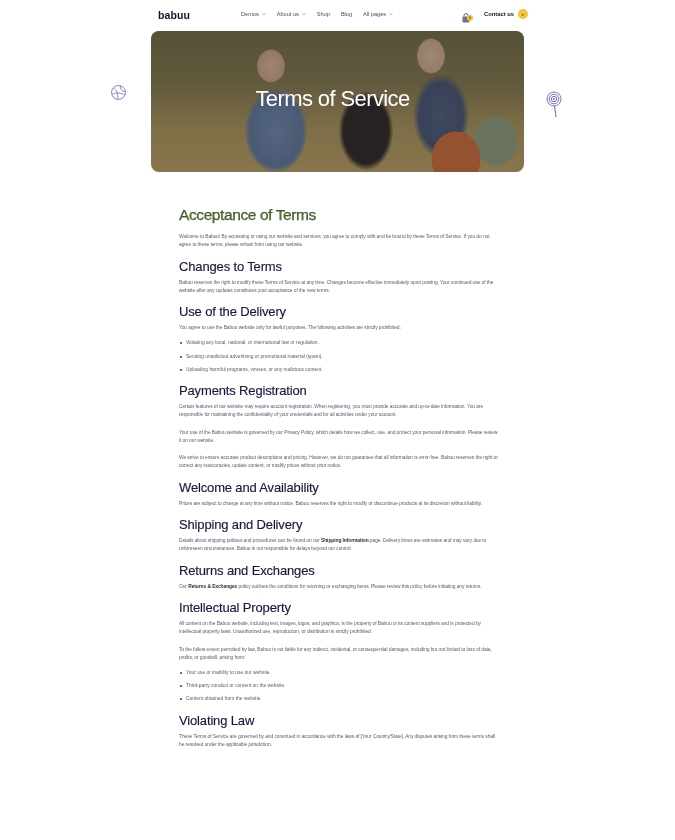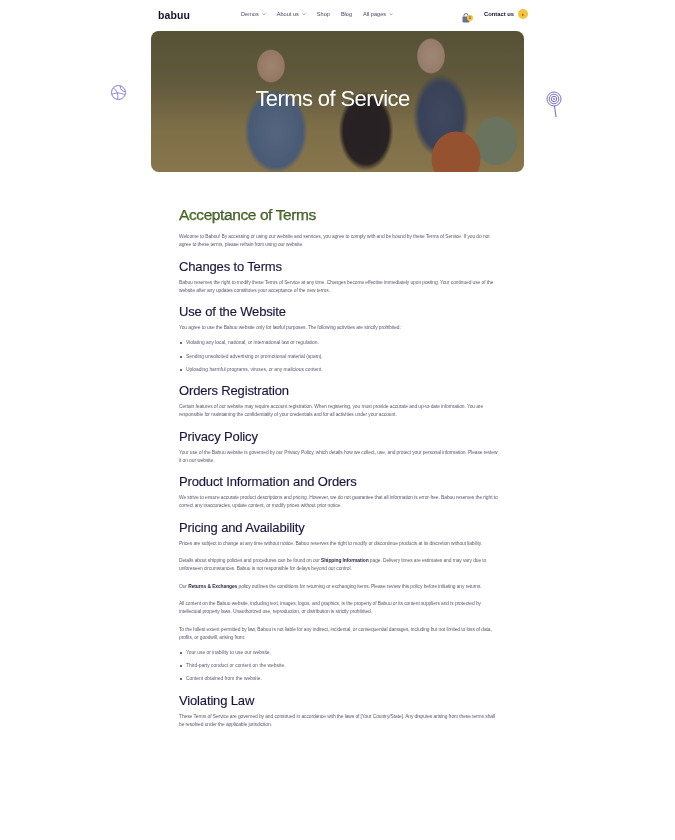--- a/index.html
+++ b/index.html
@@ -113,59 +113,60 @@
   <div class="section">
     <p class="p">Welcome to Babuu! By accessing or using our website and services, you agree to comply with and be bound by these Terms of Service. If you do not agree to these terms, please refrain from using our website.</p>
   </div>
 
   <div class="section">
     <h3 class="h2">Changes to Terms</h3>
     <p class="p">Babuu reserves the right to modify these Terms of Service at any time. Changes become effective immediately upon posting. Your continued use of the website after any updates constitutes your acceptance of the new terms.</p>
   </div>
 
   <div class="section">
-    <h3 class="h2">Use of the Website</h3>
+    <h3 class="h2">Use of the Delivery</h3>
     <p class="p">You agree to use the Babuu website only for lawful purposes. The following activities are strictly prohibited:</p>
     <ul class="list">
       <li>Violating any local, national, or international law or regulation.</li>
       <li>Sending unsolicited advertising or promotional material (spam).</li>
       <li>Uploading harmful programs, viruses, or any malicious content.</li>
     </ul>
   </div>
 
   <div class="section">
-    <h3 class="h2">Orders Registration</h3>
+    <h3 class="h2">Payments Registration</h3>
     <p class="p">Certain features of our website may require account registration. When registering, you must provide accurate and up-to-date information. You are responsible for maintaining the confidentiality of your credentials and for all activities under your account.</p>
   </div>
 
   <div class="section">
-    <h3 class="h2">Privacy Policy</h3>
     <p class="p">Your use of the Babuu website is governed by our Privacy Policy, which details how we collect, use, and protect your personal information. Please review it on our website.</p>
   </div>
 
   <div class="section">
-    <h3 class="h2">Product Information and Orders</h3>
     <p class="p">We strive to ensure accurate product descriptions and pricing. However, we do not guarantee that all information is error-free. Babuu reserves the right to correct any inaccuracies, update content, or modify prices without prior notice.</p>
   </div>
 
   <div class="section">
-    <h3 class="h2">Pricing and Availability</h3>
+    <h3 class="h2">Welcome and Availability</h3>
     <p class="p">Prices are subject to change at any time without notice. Babuu reserves the right to modify or discontinue products at its discretion without liability.</p>
   </div>
 
 
   <div class="section">
+    <h3 class="h2">Shipping and Delivery</h3>
     <p class="p"><span>Details about shipping policies and procedures can be found on our </span><strong>Shipping Information</strong><span> page. Delivery times are estimates and may vary due to unforeseen circumstances. Babuu is not responsible for delays beyond our control.</span></p>
   </div>
 
   <div class="section">
+    <h3 class="h2">Returns and Exchanges</h3>
     <p class="p"><span>Our </span><strong>Returns &amp; Exchanges</strong><span> policy outlines the conditions for returning or exchanging items. Please review this policy before initiating any returns.</span></p>
   </div>
 
   <div class="section">
+    <h3 class="h2">Intellectual Property</h3>
     <p class="p">All content on the Babuu website, including text, images, logos, and graphics, is the property of Babuu or its content suppliers and is protected by intellectual property laws. Unauthorized use, reproduction, or distribution is strictly prohibited.</p>
   </div>
 
   <div class="section">
     <p class="p">To the fullest extent permitted by law, Babuu is not liable for any indirect, incidental, or consequential damages, including but not limited to loss of data, profits, or goodwill, arising from:</p>
     <ul class="list">
       <li>Your use or inability to use our website.</li>
       <li>Third-party conduct or content on the website.</li>
       <li>Content obtained from the website.</li>
     </ul>

